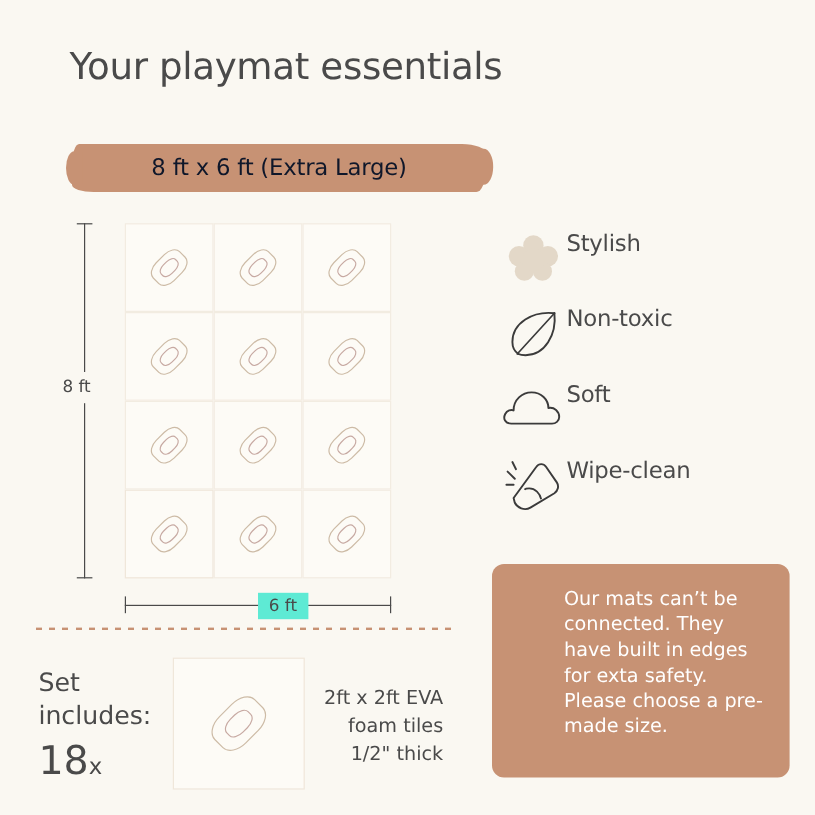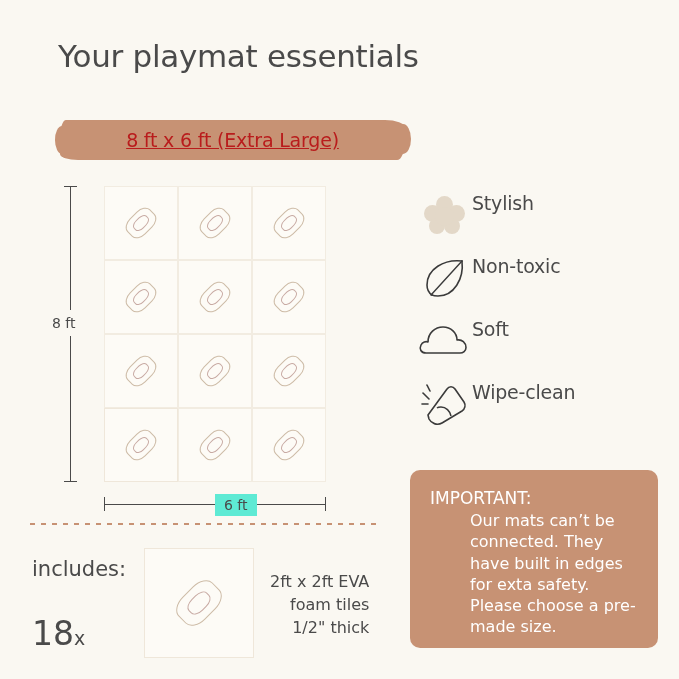--- a/index.html
+++ b/index.html
@@ -34,23 +34,22 @@
     content:"";position:absolute;left:-5px;top:6px;width:14px;height:28px;
     background:#c79274;border-radius:50% 0 0 50%;
   }
   .banner-brush:after{
     content:"";position:absolute;right:-6px;top:4px;width:16px;height:30px;
     background:#c79274;border-radius:0 50% 50% 0;
   }
   .banner-text{
     position:absolute;left:0;top:0;width:345px;height:40px;
     display:flex;align-items:center;justify-content:center;
-    color:#b91c1c;font-size:19px;letter-spacing:-0.2px;
+    color:#0f172a;font-size:19px;letter-spacing:-0.2px;
     z-index:3;
-    text-decoration:underline;
   }
 
   
   .mat{
     position:absolute;left:104px;top:186px;width:222px;height:296px;
     background:#fdfaf4;
     box-shadow:0 0 0 1px #efe7da inset;
   }
   .mat-grid{position:absolute;inset:0;}
   .tile{
@@ -260,27 +259,27 @@
           <path d="M4 23 L10 23" stroke="#3b3b3b" stroke-width="1.6" stroke-linecap="round"></path>
           <path d="M9 4 L12 10" stroke="#3b3b3b" stroke-width="1.6" stroke-linecap="round"></path>
         </svg>
       </div>
       <div class="feature-label">Wipe-clean</div>
     </div>
 
   </div>
 
   <div class="important">
-    <div class="important-title">IMPORTANT:</div>
     <div class="important-body">Our mats can’t be connected. They have built in edges for exta safety. Please choose a pre-made size.</div>
   </div>
 
   <div class="divider"></div>
 
   <div class="set-label">
+    <div>Set</div>
     <div>includes:</div>
   </div>
   <div class="set-count">
     <span>18</span><span class="set-x">x</span>
   </div>
 
   <div class="tile-sample">
     <div class="motif"></div>
   </div>
 

